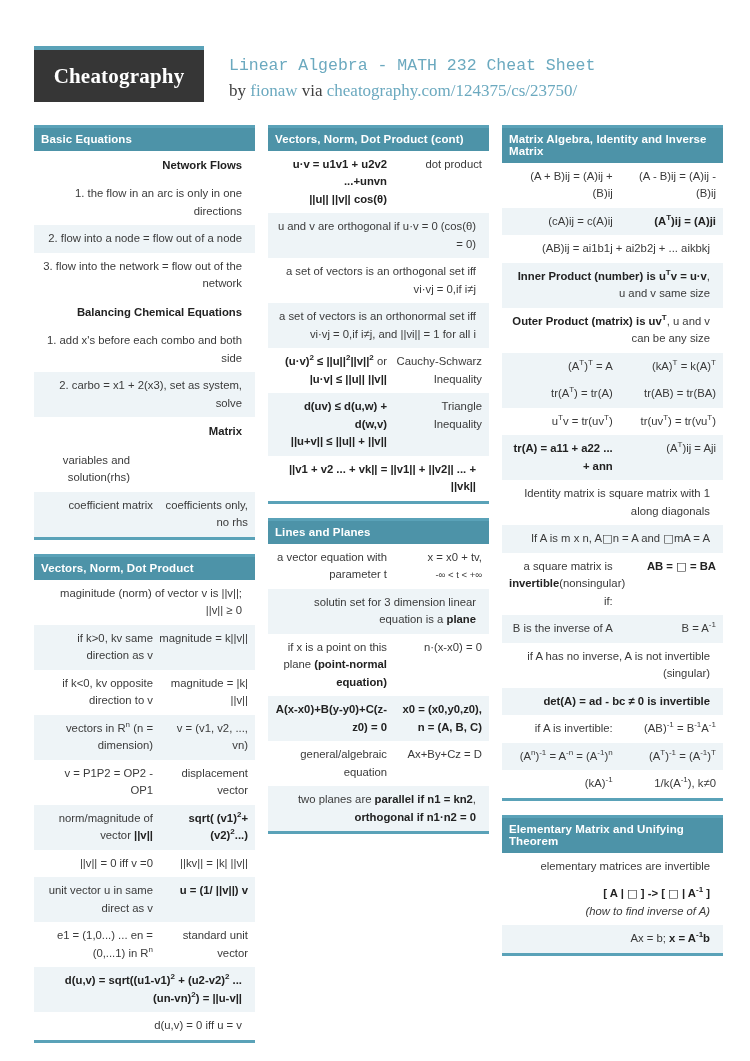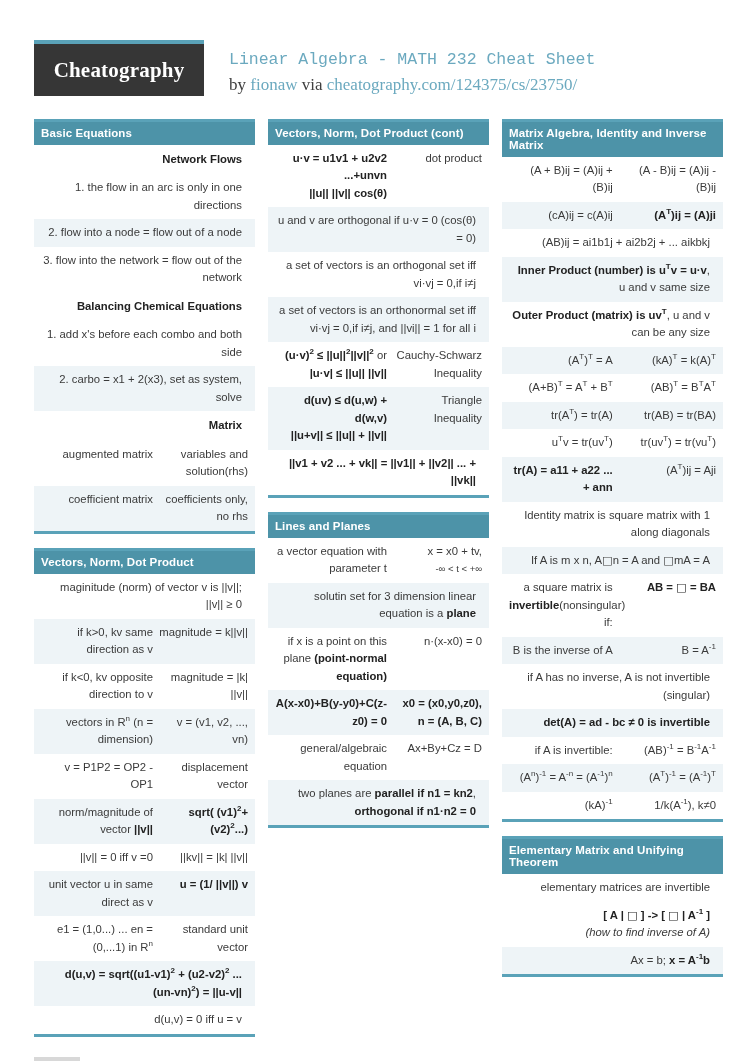--- a/index.html
+++ b/index.html
@@ -4,21 +4,21 @@
 <style>
   * { box-sizing: border-box; }
   html, body { margin:0; padding:0; }
   body {
     width:750px; height:1061px;
     background:#ffffff;
     font-family:"Liberation Sans", sans-serif;
     color:#333;
     overflow:hidden;
   }
-  .page { position:relative; width:750px; height:1061px; padding:10px 34px; }
+  .page { position:relative; width:750px; height:1061px; padding:16px 34px; }
 
   
   .topbar { display:flex; align-items:flex-start; padding-top:30px; }
   .logo-wrap { width:170px; flex:0 0 170px; }
   .logo-rule { height:4px; background:#5aa2b8; width:170px; }
   .logo {
     height:52px; background:#363636; color:#fff;
     display:flex; align-items:center; justify-content:center;
     font-family:"Liberation Serif", serif; font-weight:bold; font-size:21px;
     letter-spacing:.2px;
@@ -106,21 +106,20 @@
           <div class="row odd full">
             <div class="c1">1. add x's before each combo and both side</div>
           </div>
           <div class="row even full">
             <div class="c1">2. carbo = x1 + 2(x3), set as system, solve</div>
           </div>
           <div class="row sub full">
             <div class="c1">Matrix</div>
           </div>
           <div class="row odd">
-            <div class="c1">augmented matrix</div>
             <div class="c2">variables and soluti­on(rhs)</div>
           </div>
           <div class="row even">
             <div class="c1">coefficient matrix</div>
             <div class="c2">coefficients only, no rhs</div>
           </div>
           <div class="block-foot"></div>
         </div>
         <div class="block">
           <div class="block-head">Vectors, Norm, Dot Product</div>
@@ -240,24 +239,20 @@
           </div>
           <div class="row even full">
             <div class="c1"><b>Inner Product (number) is u<sup>T</sup>v = u·v</b>, u and v same size</div>
           </div>
           <div class="row odd full">
             <div class="c1"><b>Outer Product (matrix) is uv<sup>T</sup></b>, u and v can be any size</div>
           </div>
           <div class="row even">
             <div class="c1">(A<sup>T</sup>)<sup>T</sup> = A</div>
             <div class="c2">(kA)<sup>T</sup> = k(A)<sup>T</sup></div>
-          </div>
-          <div class="row odd">
-            <div class="c1">(A+B)<sup>T</sup> = A<sup>T</sup> + B<sup>T</sup></div>
-            <div class="c2">(AB)<sup>T</sup> = B<sup>T</sup>A<sup>T</sup></div>
           </div>
           <div class="row even">
             <div class="c1">tr(A<sup>T</sup>) = tr(A)</div>
             <div class="c2">tr(AB) = tr(BA)</div>
           </div>
           <div class="row odd">
             <div class="c1">u<sup>T</sup>v = tr(uv<sup>T</sup>)</div>
             <div class="c2">tr(uv<sup>T</sup>) = tr(vu<sup>T</sup>)</div>
           </div>
           <div class="row even">

